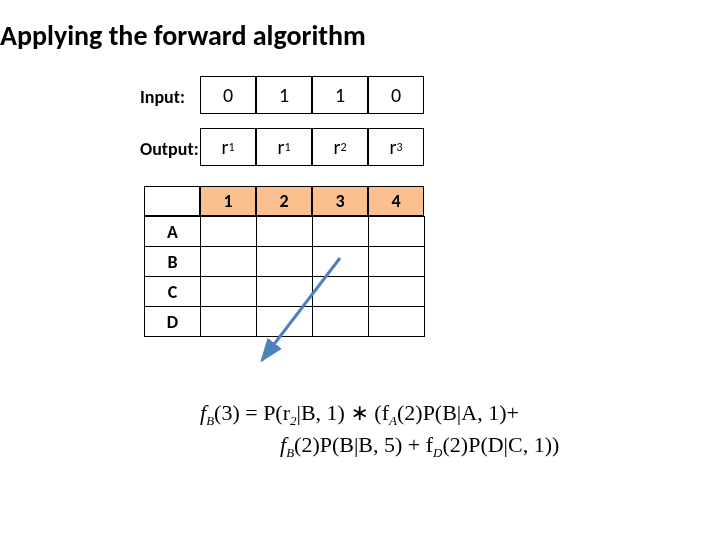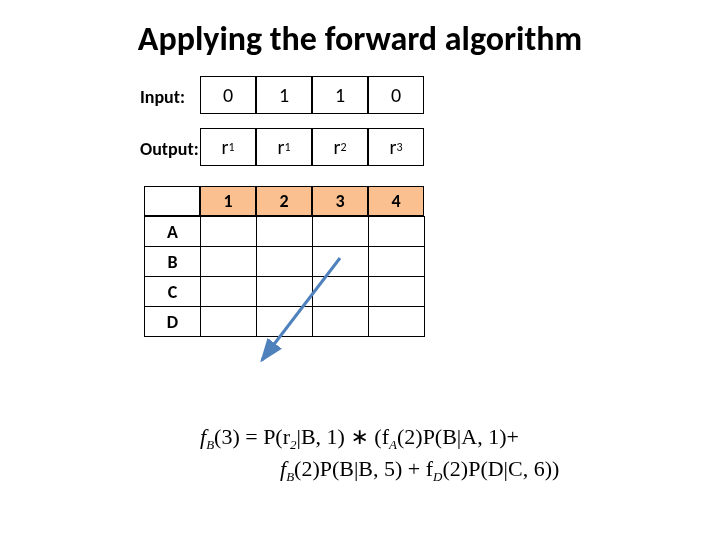--- a/index.html
+++ b/index.html
@@ -10,22 +10,22 @@
     background: #fff;
     font-family: Calibri, Arial, sans-serif;
     color: #000;
     position: relative;
   }
   .title {
     position: absolute;
     top: 18px;
     left: 0;
     right: 0;
-    text-align: center;
-    font-size: 34px;
+    text-align: left;
+    font-size: 28px;
     font-weight: 700;
   }
   .rowlabel {
     position: absolute;
     font-size: 18px;
     font-weight: 700;
     margin-left: 32px;
   }
   .cell {
     position: absolute;
@@ -66,21 +66,20 @@
   .arrow-svg {
     position: absolute;
     pointer-events: none;
   }
   .formula {
     position: absolute;
     font-family: "Times New Roman", serif;
     font-size: 22px;
     font-style: italic;
     white-space: nowrap;
-    margin-top: 24px;
   }
   .formula sub { font-size: 13px; font-style: italic; vertical-align: sub; line-height: 0; }
   .formula .up { font-style: normal; }
 </style>
 </head>
 <body>
 
 <div class="title">Applying the forward algorithm</div>
 
 <div class="rowlabel" style="left:108px; top:86px;">Input:</div>
@@ -146,14 +145,14 @@
       <path d="M0,0 L8,3 L0,6 Z" fill="#4f81bd"></path>
     </marker>
   </defs>
   <line x1="340" y1="258" x2="262" y2="360" stroke="#4f81bd" stroke-width="3" marker-end="url(#ah)"></line>
 </svg>
 
 <div class="formula" style="left:200px; top:400px;">
   <span>f</span><sub>B</sub><span class="up">(3) = P(r</span><sub>2</sub><span class="up">|B, 1) ∗ (f</span><sub>A</sub><span class="up">(2)P(B|A, 1)+</span>
 </div>
 <div class="formula" style="left:280px; top:432px;">
-  <span>f</span><sub>B</sub><span class="up">(2)P(B|B, 5) + f</span><sub>D</sub><span class="up">(2)P(D|C, 6))</span>
+  <span>f</span><sub>B</sub><span class="up">(2)P(B|B, 5) + f</span><sub>D</sub><span class="up">(2)P(D|C, 1))</span>
 </div>
 
 </body></html>

